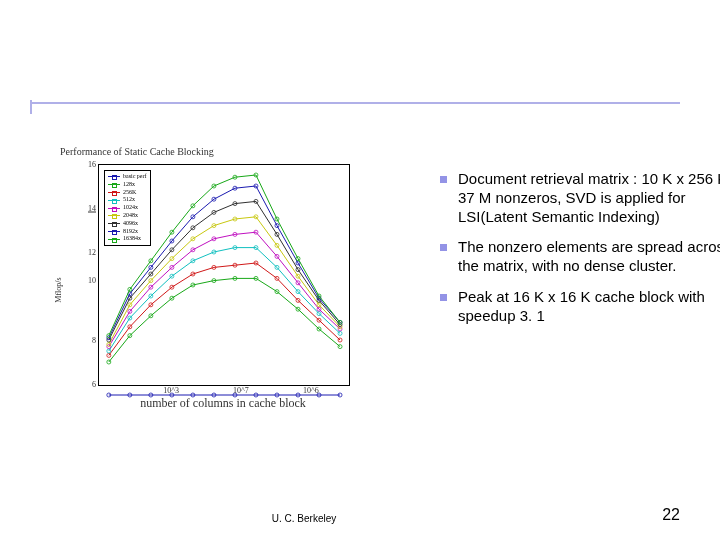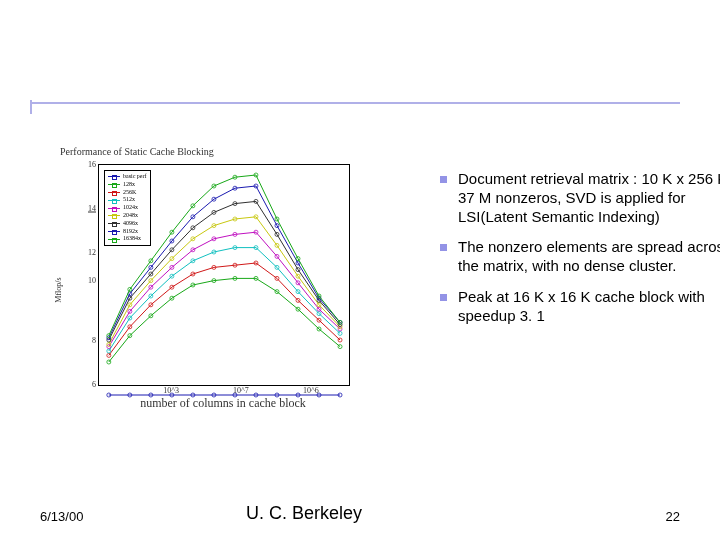--- a/index.html
+++ b/index.html
@@ -7,22 +7,22 @@
   .title-wrap{position:absolute;left:40px;top:20px;width:640px}
   .title-bullet{display:inline-block;width:10px;height:10px;background:#9393e6;margin-right:4px;vertical-align:middle}
   .title{font-family:Verdana,Arial,sans-serif;font-size:30px;line-height:1.15;letter-spacing:0}
   .title-underline{position:absolute;left:30px;top:102px;width:650px;height:2px;background:#b0b0e8}
   .title-tick{position:absolute;left:30px;top:100px;width:2px;height:14px;background:#b0b0e8}
   .chart-area{position:absolute;left:60px;top:160px;width:300px;height:260px}
   .bullets{position:absolute;left:400px;top:155px;width:300px;font-family:Verdana,Arial,sans-serif;font-size:15px;line-height:1.25}
   .bullets li{list-style:none;position:relative;margin-bottom:12px;padding-left:18px}
   .bullets li:before{content:"";position:absolute;left:0;top:6px;width:7px;height:7px;background:#9393e6}
   .footer{position:absolute;left:40px;bottom:16px;width:640px;font-family:Verdana,Arial,sans-serif;font-size:13px}
-  .footer-center{position:absolute;left:0;width:608px;text-align:center;bottom:16px;font-family:Verdana,Arial,sans-serif;font-size:18px}
-  .footer-right{position:absolute;right:40px;bottom:16px;font-family:Verdana,Arial,sans-serif;font-size:13px}
+  .footer-center{position:absolute;left:0;width:608px;text-align:center;bottom:16px;font-family:Verdana,Arial,sans-serif;font-size:10px}
+  .footer-right{position:absolute;right:40px;bottom:16px;font-family:Verdana,Arial,sans-serif;font-size:16px}
   
   .plot{position:relative;width:300px;height:260px}
   .plot-title{position:absolute;left:0;top:-14px;width:300px;text-align:left;font-size:10px;color:#333}
   .plot-frame{position:absolute;left:38px;top:4px;width:250px;height:220px;border:1px solid #000}
   .ylabel{position:absolute;left:-6px;top:50%;transform:rotate(-90deg) translateX(-50%);transform-origin:left top;font-size:8px;color:#333}
   .xlabel{position:absolute;left:38px;top:236px;width:250px;text-align:center;font-size:12px;color:#333}
   .xtick{position:absolute;top:226px;font-size:8px;color:#333;transform:translateX(-50%)}
   .ytick{position:absolute;left:24px;font-size:8px;color:#333;transform:translateY(-50%);text-align:right;width:12px}
   .legend{position:absolute;left:44px;top:10px;font-size:6px;line-height:1.3;background:#fff;border:1px solid #000;padding:2px 3px}
   .legend-row{display:flex;align-items:center}
@@ -216,16 +216,15 @@
         </div>
     </div>
   </div>
 
   <ul class="bullets" id="bullets">
       <li>Document retrieval matrix : 10 K x 256 K, 37 M nonzeros, SVD is applied for LSI(Latent Semantic Indexing)</li>
       <li>The nonzero elements are spread across the matrix, with no dense cluster.</li>
       <li>Peak at 16 K x 16 K cache block with speedup 3. 1</li>
     </ul>
 
-  <div class="footer">6/13/00</div>
   <div class="footer-center">U. C. Berkeley</div>
   <div class="footer-right">22</div>
 </div>
 
 </body></html>

